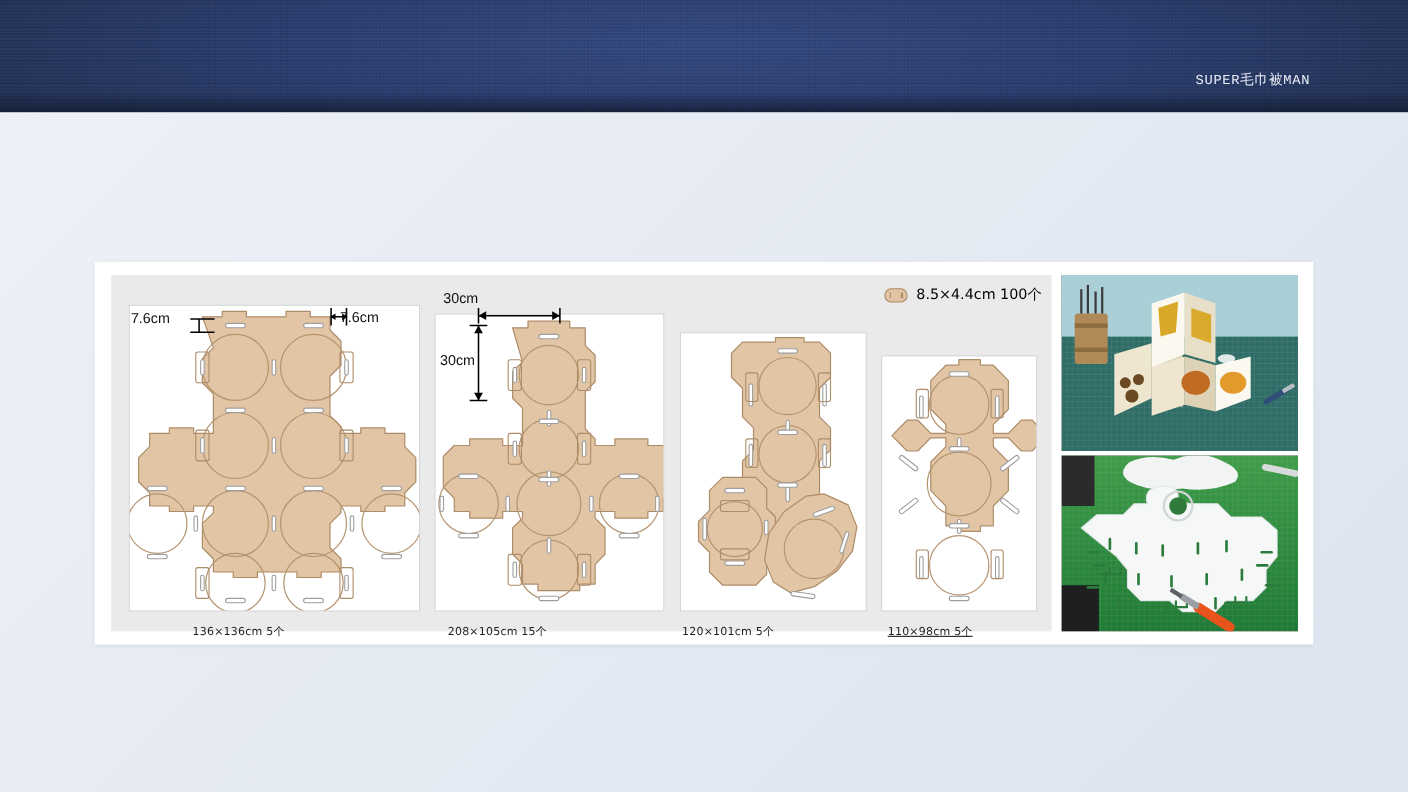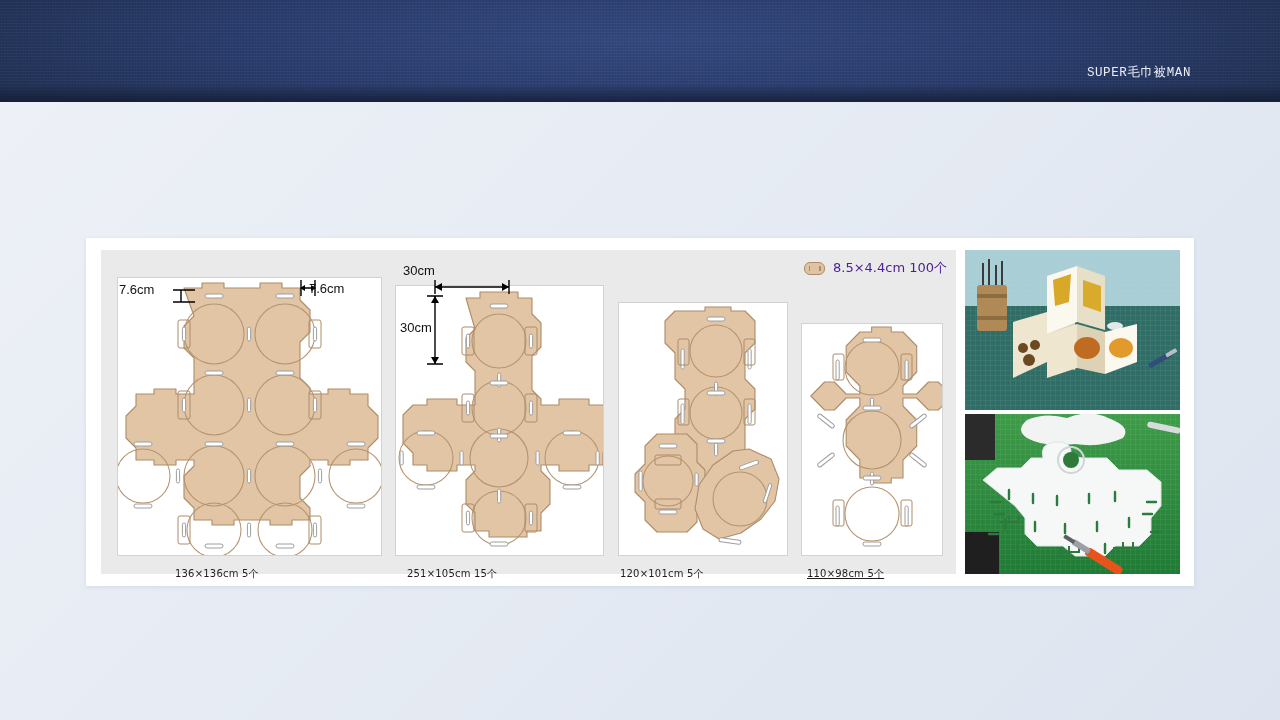--- a/index.html
+++ b/index.html
@@ -83,21 +83,21 @@
     position:absolute;left:703px;top:9px;display:flex;align-items:center;gap:8px;z-index:7;
   }
   .spec-ico{
     width:19px;height:11px;border-radius:6px;background:#e0c3a2;border:1px solid #ad8c68;
     position:relative;flex:0 0 auto;
   }
   .spec-ico:before,.spec-ico:after{
     content:"";position:absolute;top:3px;width:1.5px;height:5px;background:#ad8c68;
   }
   .spec-ico:before{left:3.5px;} .spec-ico:after{right:3.5px;}
-  .spec-txt{font-size:13px;color:#4c1d95;white-space:nowrap;
+  .spec-txt{font-size:13px;color:#000000;white-space:nowrap;
     font-family:"DejaVu Sans","Liberation Sans",sans-serif;}
 
   
   .photos{position:absolute;left:879px;top:12px;width:215px;height:324px;}
   .photo{position:absolute;left:0;width:215px;overflow:hidden;background:#777;}
   .ph1{top:0;height:160px;}
   .ph2{top:164px;height:160px;}
 
   svg{display:block;}
 </style>
@@ -345,21 +345,21 @@
     <div class="dim dimC">30cm</div>
     <div class="dim dimD">30cm</div>
 
     <div class="spec">
       <div class="spec-ico"></div>
       <div class="spec-txt">8.5×4.4cm  100个</div>
     </div>
 
     <div class="captions">
       <div class="cap cap1">136×136cm  5个</div>
-      <div class="cap cap2">251×105cm  15个</div>
+      <div class="cap cap2">208×105cm  15个</div>
       <div class="cap cap3">120×101cm  5个</div>
       <div class="cap cap4">110×98cm  5个</div>
     </div>
   </div>
 
   <div class="photos">
 
     <div class="photo ph1">
       <svg viewBox="0 0 215 160" width="215" height="160">
         <defs>

